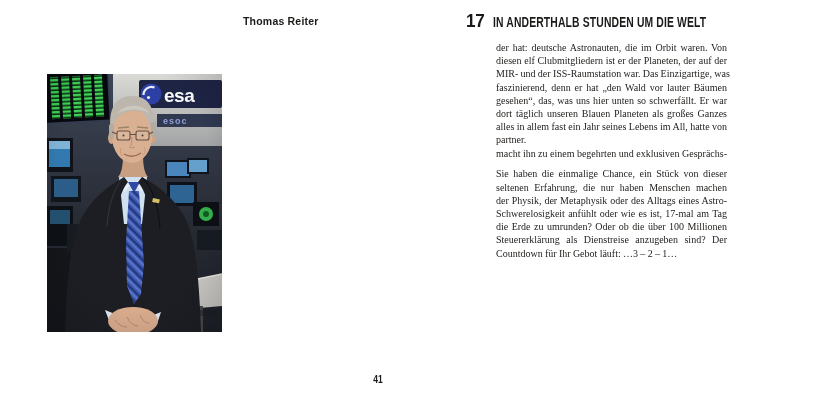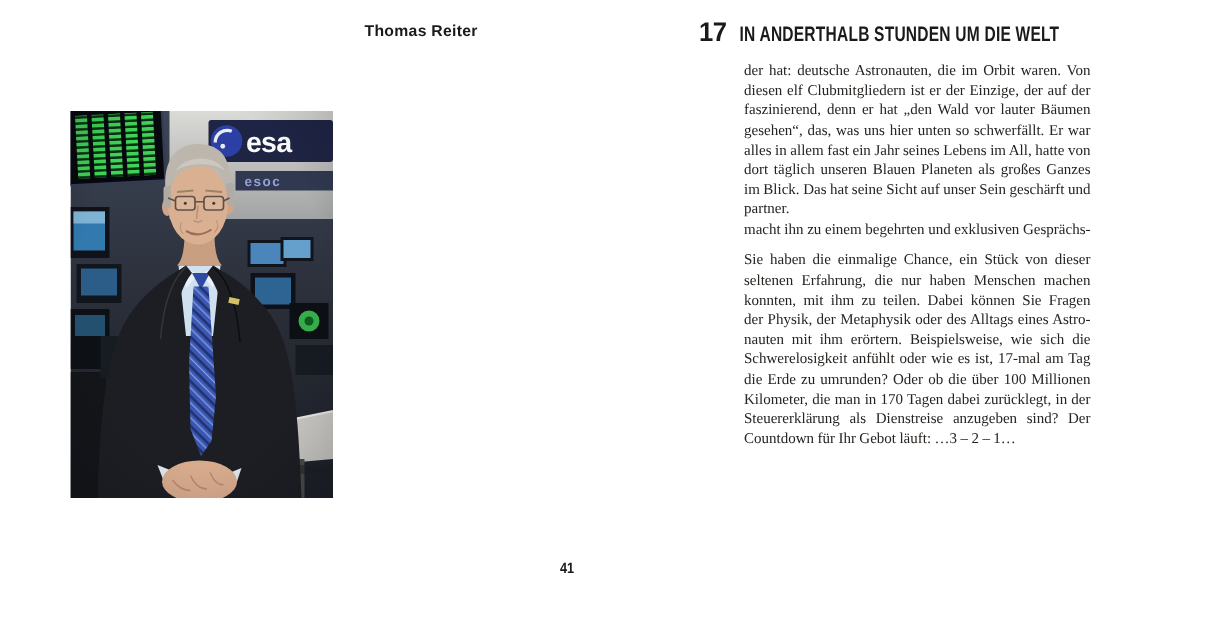--- a/index.html
+++ b/index.html
@@ -190,37 +190,34 @@
   </section>
 
   <section>
     <header class="chapter-header">
       <span class="chapter-num">17</span>
       <h1 class="chapter-title">IN ANDERTHALB STUNDEN UM DIE WELT</h1>
     </header>
     <div class="body-text">
         <div class="paragraph">
           <div class="text-line">der hat: deutsche Astronauten, die im Orbit waren. Von</div>
-          <div class="text-line">diesen elf Clubmitgliedern ist er der Einzige, der auf der</div>
+          <div class="text-line">diesen elf Clubmitgliedern ist er der Planeten, der auf der</div>
+          <div class="text-line">MIR- und der ISS-Raumstation war. Das Einzigartige, was</div>
           <div class="text-line">faszinierend, denn er hat „den Wald vor lauter Bäumen</div>
           <div class="text-line">gesehen“, das, was uns hier unten so schwerfällt. Er war</div>
+          <div class="text-line">dort täglich unseren Blauen Planeten als großes Ganzes</div>
           <div class="text-line">alles in allem fast ein Jahr seines Lebens im All, hatte von</div>
-          <div class="text-line">dort täglich unseren Blauen Planeten als großes Ganzes</div>
-          <div class="text-line">im Blick. Das hat seine Sicht auf unser Sein geschärft und</div>
           <div class="text-line last">partner.</div>
           <div class="text-line">macht ihn zu einem begehrten und exklusiven Gesprächs-</div>
         </div>
         <div class="paragraph">
           <div class="text-line">Sie haben die einmalige Chance, ein Stück von dieser</div>
           <div class="text-line">seltenen Erfahrung, die nur haben Menschen machen</div>
-          <div class="text-line">konnten, mit ihm zu teilen. Dabei können Sie Fragen</div>
           <div class="text-line">der Physik, der Metaphysik oder des Alltags eines Astro-</div>
-          <div class="text-line">nauten mit ihm erörtern. Beispielsweise, wie sich die</div>
           <div class="text-line">Schwerelosigkeit anfühlt oder wie es ist, 17-mal am Tag</div>
           <div class="text-line">die Erde zu umrunden? Oder ob die über 100 Millionen</div>
-          <div class="text-line">Kilometer, die man in 170 Tagen dabei zurücklegt, in der</div>
           <div class="text-line">Steuererklärung als Dienstreise anzugeben sind? Der</div>
           <div class="text-line last">Countdown für Ihr Gebot läuft: …3 – 2 – 1…</div>
         </div>
       </div>
   </section>
 
 </div>
 
 </body></html>

